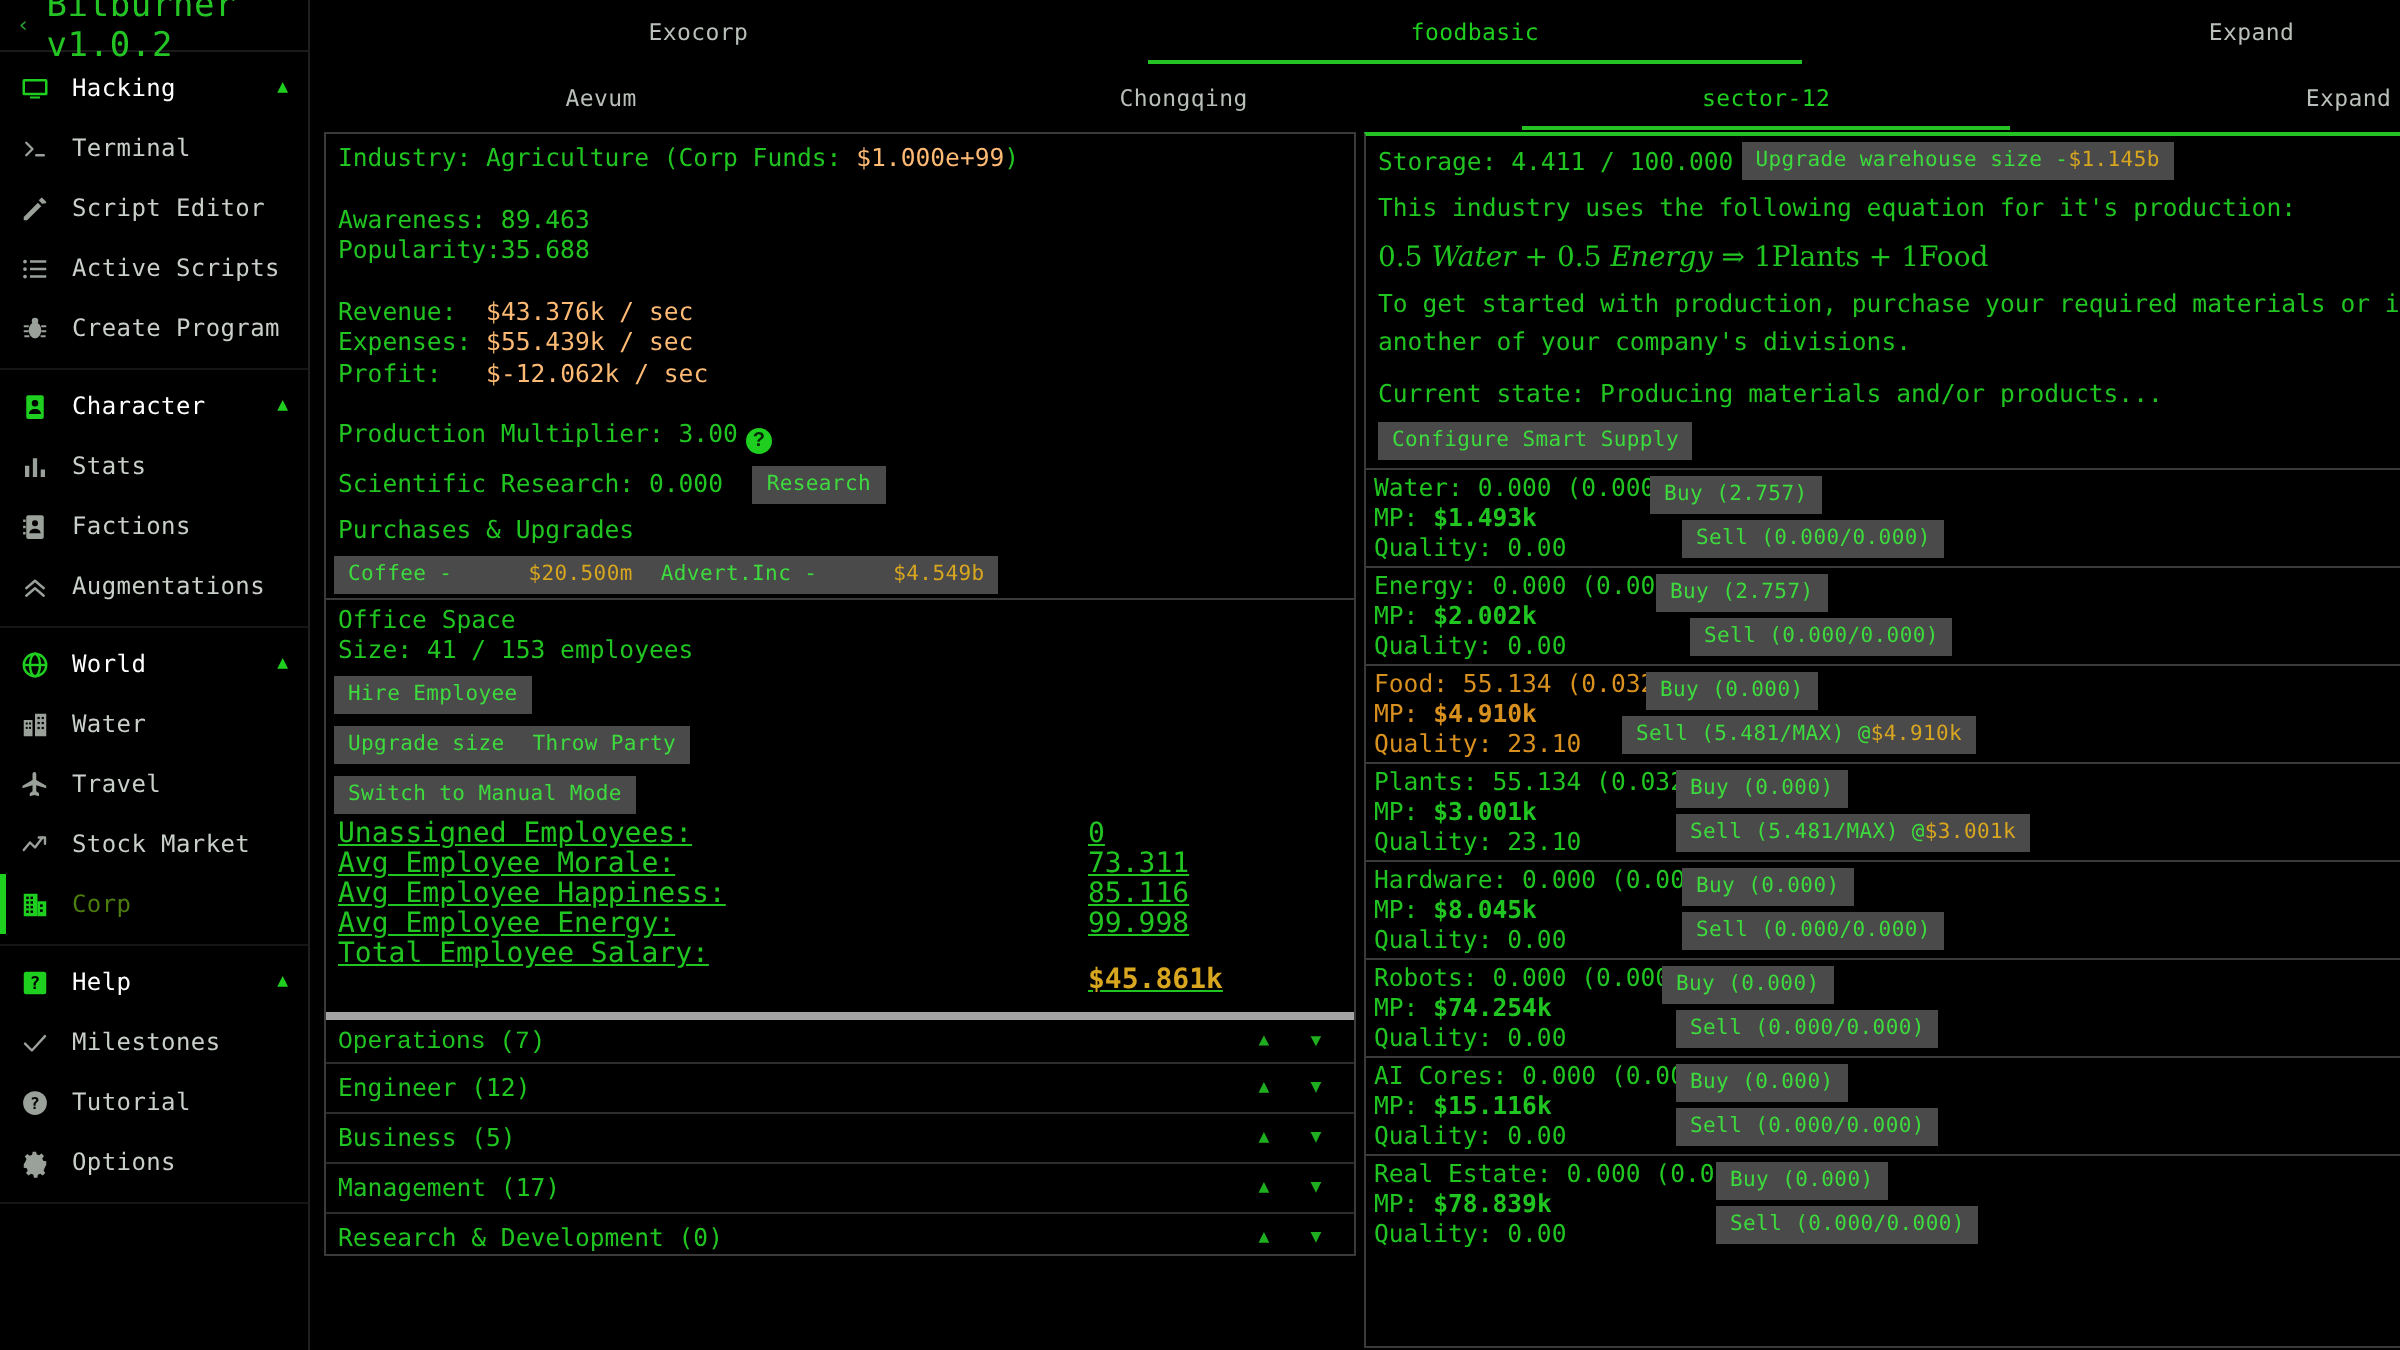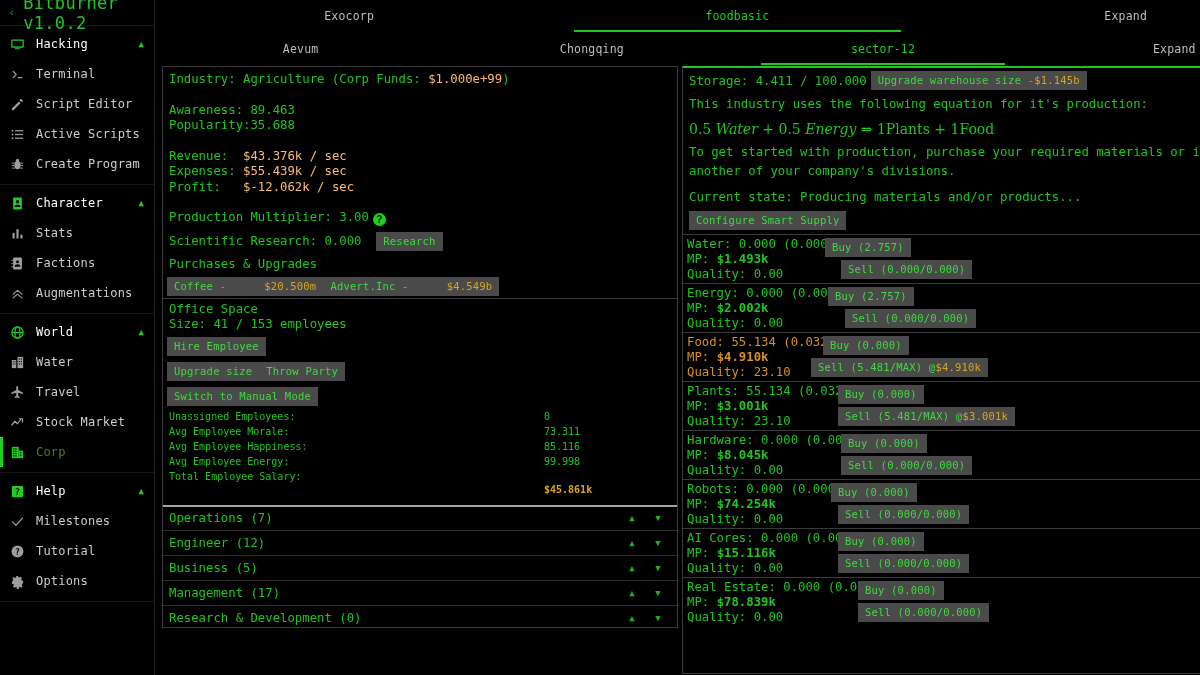--- a/index.html
+++ b/index.html
@@ -99,34 +99,35 @@
   .helpq {
     display: inline-flex; width: 13px; height: 13px; border-radius: 50%;
     background: #1fcf1f; color: #062806; font-size: 10px; font-weight: bold;
     align-items: center; justify-content: center;
     vertical-align: -2px; margin-left: 4px; cursor: pointer;
     font-family: "Liberation Sans", sans-serif;
   }
 
   
   .statrow {
-    display: flex; font-size: 10px; color: #21c521; line-height: 15px;
+    display: flex; font-size: 14px; color: #21c521; line-height: 15px;
     padding: 0 6px;
+    text-decoration: underline;
   }
   .statrow .k { flex: 0 0 375px; }
   .statrow .v { color: #21c521; }
   .statrow .v.money { color: #d8a61f; font-weight: bold; margin-top: 13px; }
 
   .joblist { margin-top: 8px; }
   .jobrow {
     display: flex; align-items: center; height: 25px;
     border-top: 1px solid #2d2d2d; padding: 0 6px;
     font-size: 12.3px; color: #21c521;
   }
-  .jobrow:first-child { border-top: 2px solid #a3a3a3; }
+  .jobrow:first-child { border-top: 4px solid #a3a3a3; font-family: Liberation Mono, monospace; }
   .joblbl { flex: 1; }
   .arrow {
     width: 26px; text-align: center; color: #1fae1f; font-size: 9px;
     cursor: pointer; user-select: none;
   }
 
   
   .eq {
     font-family: "DejaVu Serif", "Liberation Serif", serif;
     color: #21c521; font-size: 14px; padding: 6px 6px 2px 6px;

